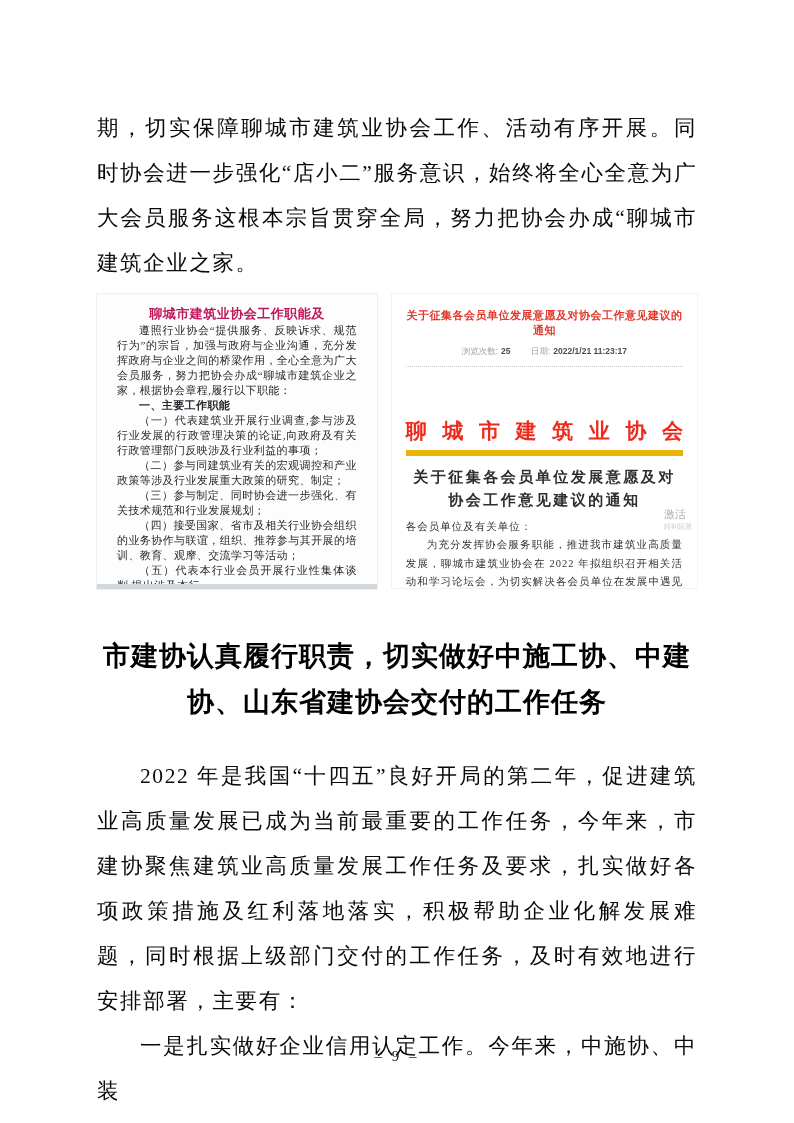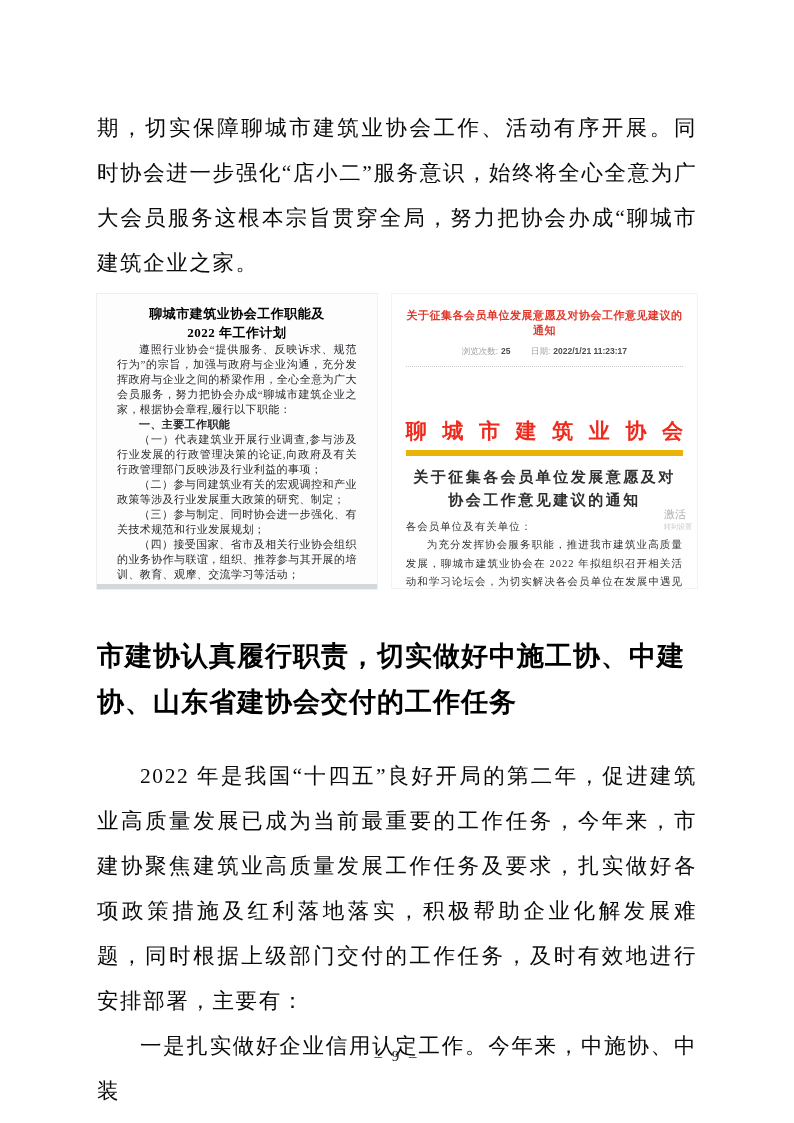--- a/index.html
+++ b/index.html
@@ -19,21 +19,21 @@
   
   .images-row { margin-top:8px; display:flex; gap:15px; align-items:flex-start; }
 
   figure { display:block; }
 
   
   .doc-left {
     position:relative; width:290px; height:295px; background:#fdfdfd;
     box-shadow:0 0 0 1px #efefef; padding:10px 20px 0 20px; overflow:hidden;
   }
-  .dl-title { text-align:center; font-weight:bold; font-size:13px; line-height:19px; color:#000000; letter-spacing:0.5px; }
+  .dl-title { text-align:center; font-weight:bold; font-size:13px; line-height:19px; color:#be185d; letter-spacing:0.5px; }
   .dl-body { font-size:11px; line-height:15px; color:#26262c; text-align:justify; letter-spacing:0.4px; }
   .dl-body p { text-indent:2em; }
   .dl-body p.dl-head { font-weight:bold; }
   .dl-strip { position:absolute; left:0; right:0; bottom:0; height:5px; background:#d3d8dc; }
 
   
   .doc-right {
     position:relative; width:317px; height:294px; background:#ffffff;
     box-shadow:0 0 0 1px #f3f3f3; padding:14px 14px 0 14px; overflow:hidden;
   }
@@ -66,21 +66,21 @@
   }
   .wr-watermark {
     position:absolute; right:5px; bottom:56px; text-align:left;
     font-family:"Liberation Sans","DejaVu Sans",sans-serif;
   }
   .wr-watermark .wm1 { font-size:11px; color:#aeaeae; }
   .wr-watermark .wm2 { font-size:7px; color:#c6c6c6; }
 
   
   .heading {
-    margin-top:44px; font-size:27px; line-height:46px;
+    margin-top:44px; text-align:center; font-size:27px; line-height:46px;
     font-weight:900; letter-spacing:1px; color:#000;
     font-family:"Liberation Sans","DejaVu Sans",sans-serif;
   }
 
   
   .body-para {
     margin-top:29px; font-size:21.5px; line-height:45px; letter-spacing:1.6px;
     text-align:justify; text-indent:2em; color:#0a0a0a;
   }
   .body-para + .body-para { margin-top:0; }
@@ -97,21 +97,20 @@
 <div class="page">
   <div class="content">
 
     <p class="lead">期，切实保障聊城市建筑业协会工作、活动有序开展。同时协会进一步强化“店小二”服务意识，始终将全心全意为广大会员服务这根本宗旨贯穿全局，努力把协会办成“聊城市建筑企业之家。</p>
 
     <div class="images-row">
 
       <figure class="doc-left">
         <div class="dl-title">
           <div>聊城市建筑业协会工作职能及</div>
-          <div>2022 年工作计划</div>
         </div>
         <div class="dl-body">
           <p>遵照行业协会“提供服务、反映诉求、规范行为”的宗旨，加强与政府与企业沟通，充分发挥政府与企业之间的桥梁作用，全心全意为广大会员服务，努力把协会办成“聊城市建筑企业之家，根据协会章程,履行以下职能：</p>
           <p class="dl-head">一、主要工作职能</p>
           <p>（一）代表建筑业开展行业调查,参与涉及行业发展的行政管理决策的论证,向政府及有关行政管理部门反映涉及行业利益的事项；</p>
           <p>（二）参与同建筑业有关的宏观调控和产业政策等涉及行业发展重大政策的研究、制定；</p>
           <p>（三）参与制定、同时协会进一步强化、有关技术规范和行业发展规划；</p>
           <p>（四）接受国家、省市及相关行业协会组织的业务协作与联谊，组织、推荐参与其开展的培训、教育、观摩、交流学习等活动；</p>
           <p>（五）代表本行业会员开展行业性集体谈判,提出涉及本行</p>
         </div>

